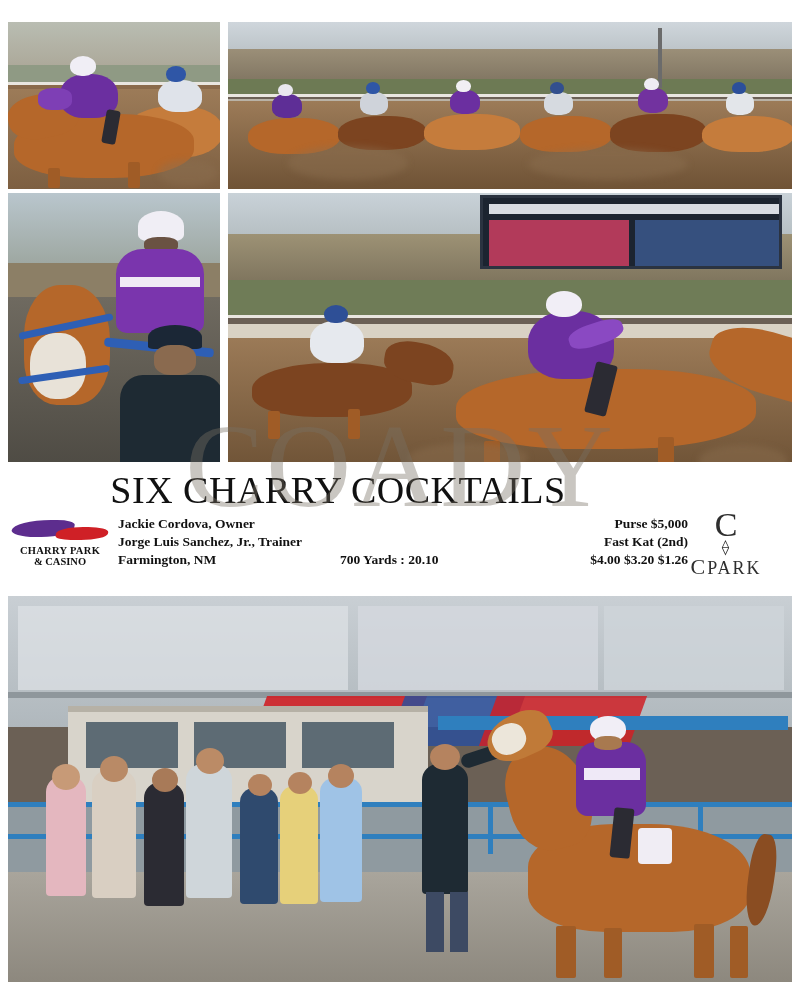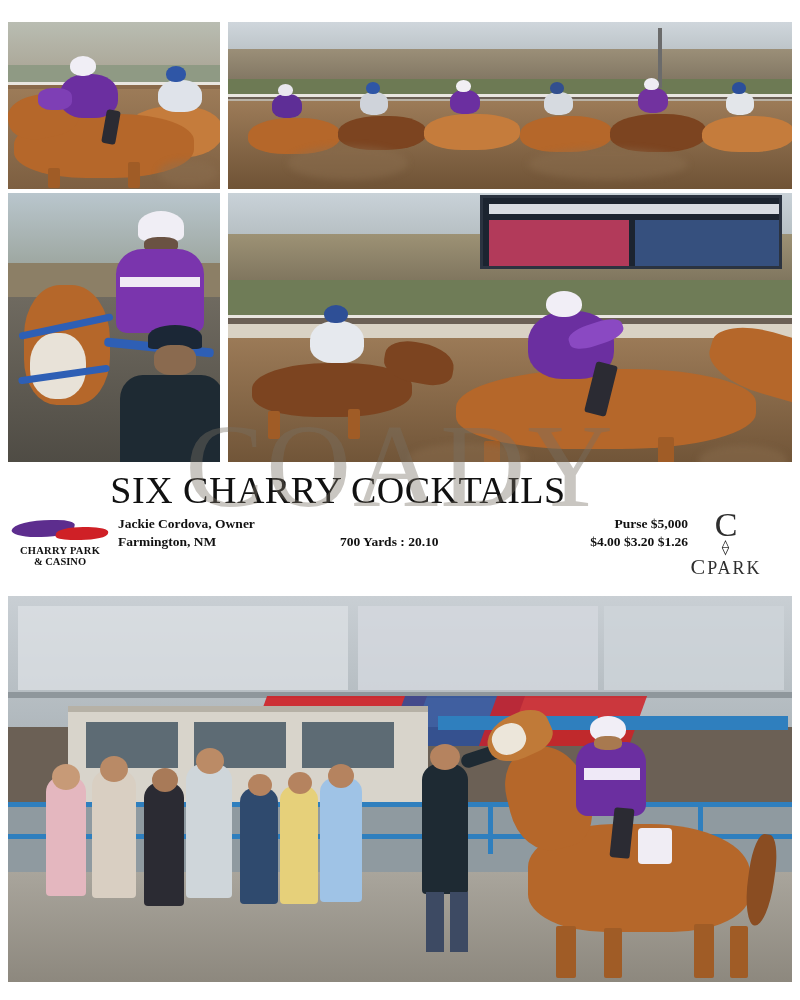--- a/index.html
+++ b/index.html
@@ -313,20 +313,24 @@
       <div class="tl1">CHARRY PARK</div>
       <div class="tl2">&amp; CASINO</div>
     </div>
 
     <div class="details">
       <div class="row">
         <span class="col-left">Jackie Cordova, Owner</span>
         <span class="col-right">Purse $5,000</span>
       </div>
       <div class="row">
+        <span class="col-left">Jorge Luis Sanchez, Jr., Trainer</span>
+        <span class="col-right">Fast Kat (2nd)</span>
+      </div>
+      <div class="row">
         <span class="col-left">Farmington, NM</span>
         <span class="col-mid">700 Yards  : 20.10</span>
         <span class="col-right">$4.00 $3.20 $1.26</span>
       </div>
     </div>
 
     <div class="coadymark">
       <div class="cbig">C</div>
       <div class="bow">⟠</div>
       <div class="cword"><span class="ct">C</span><span>PARK</span></div>

